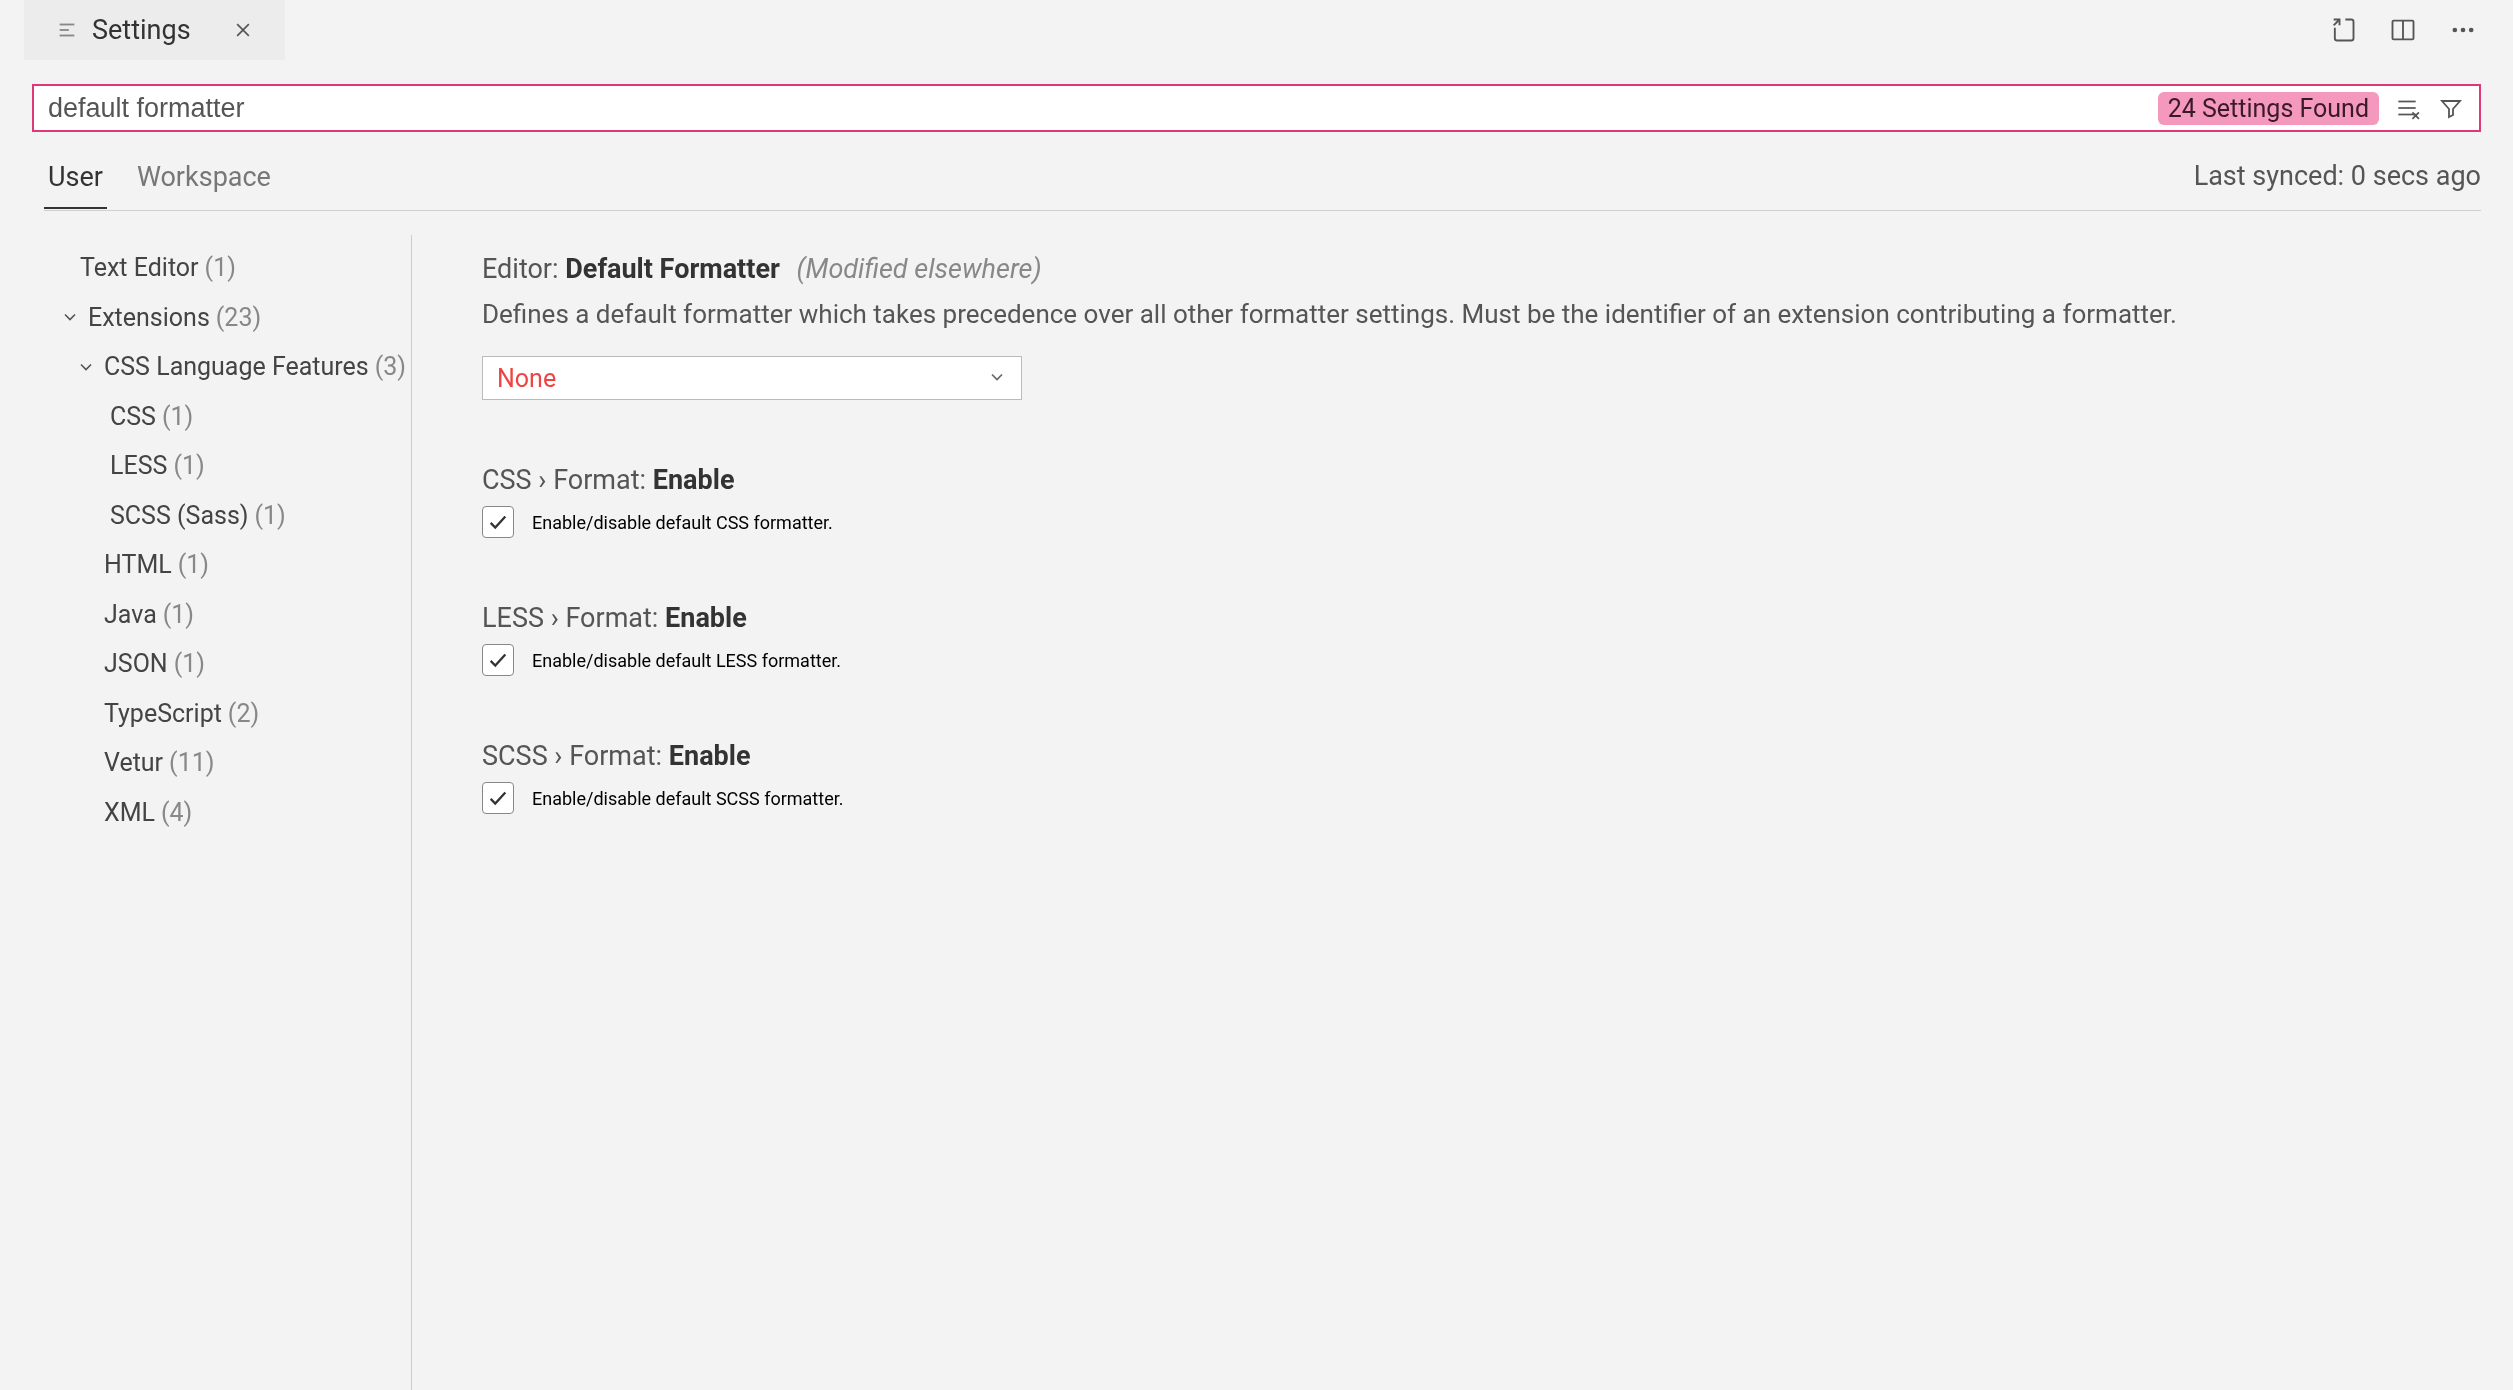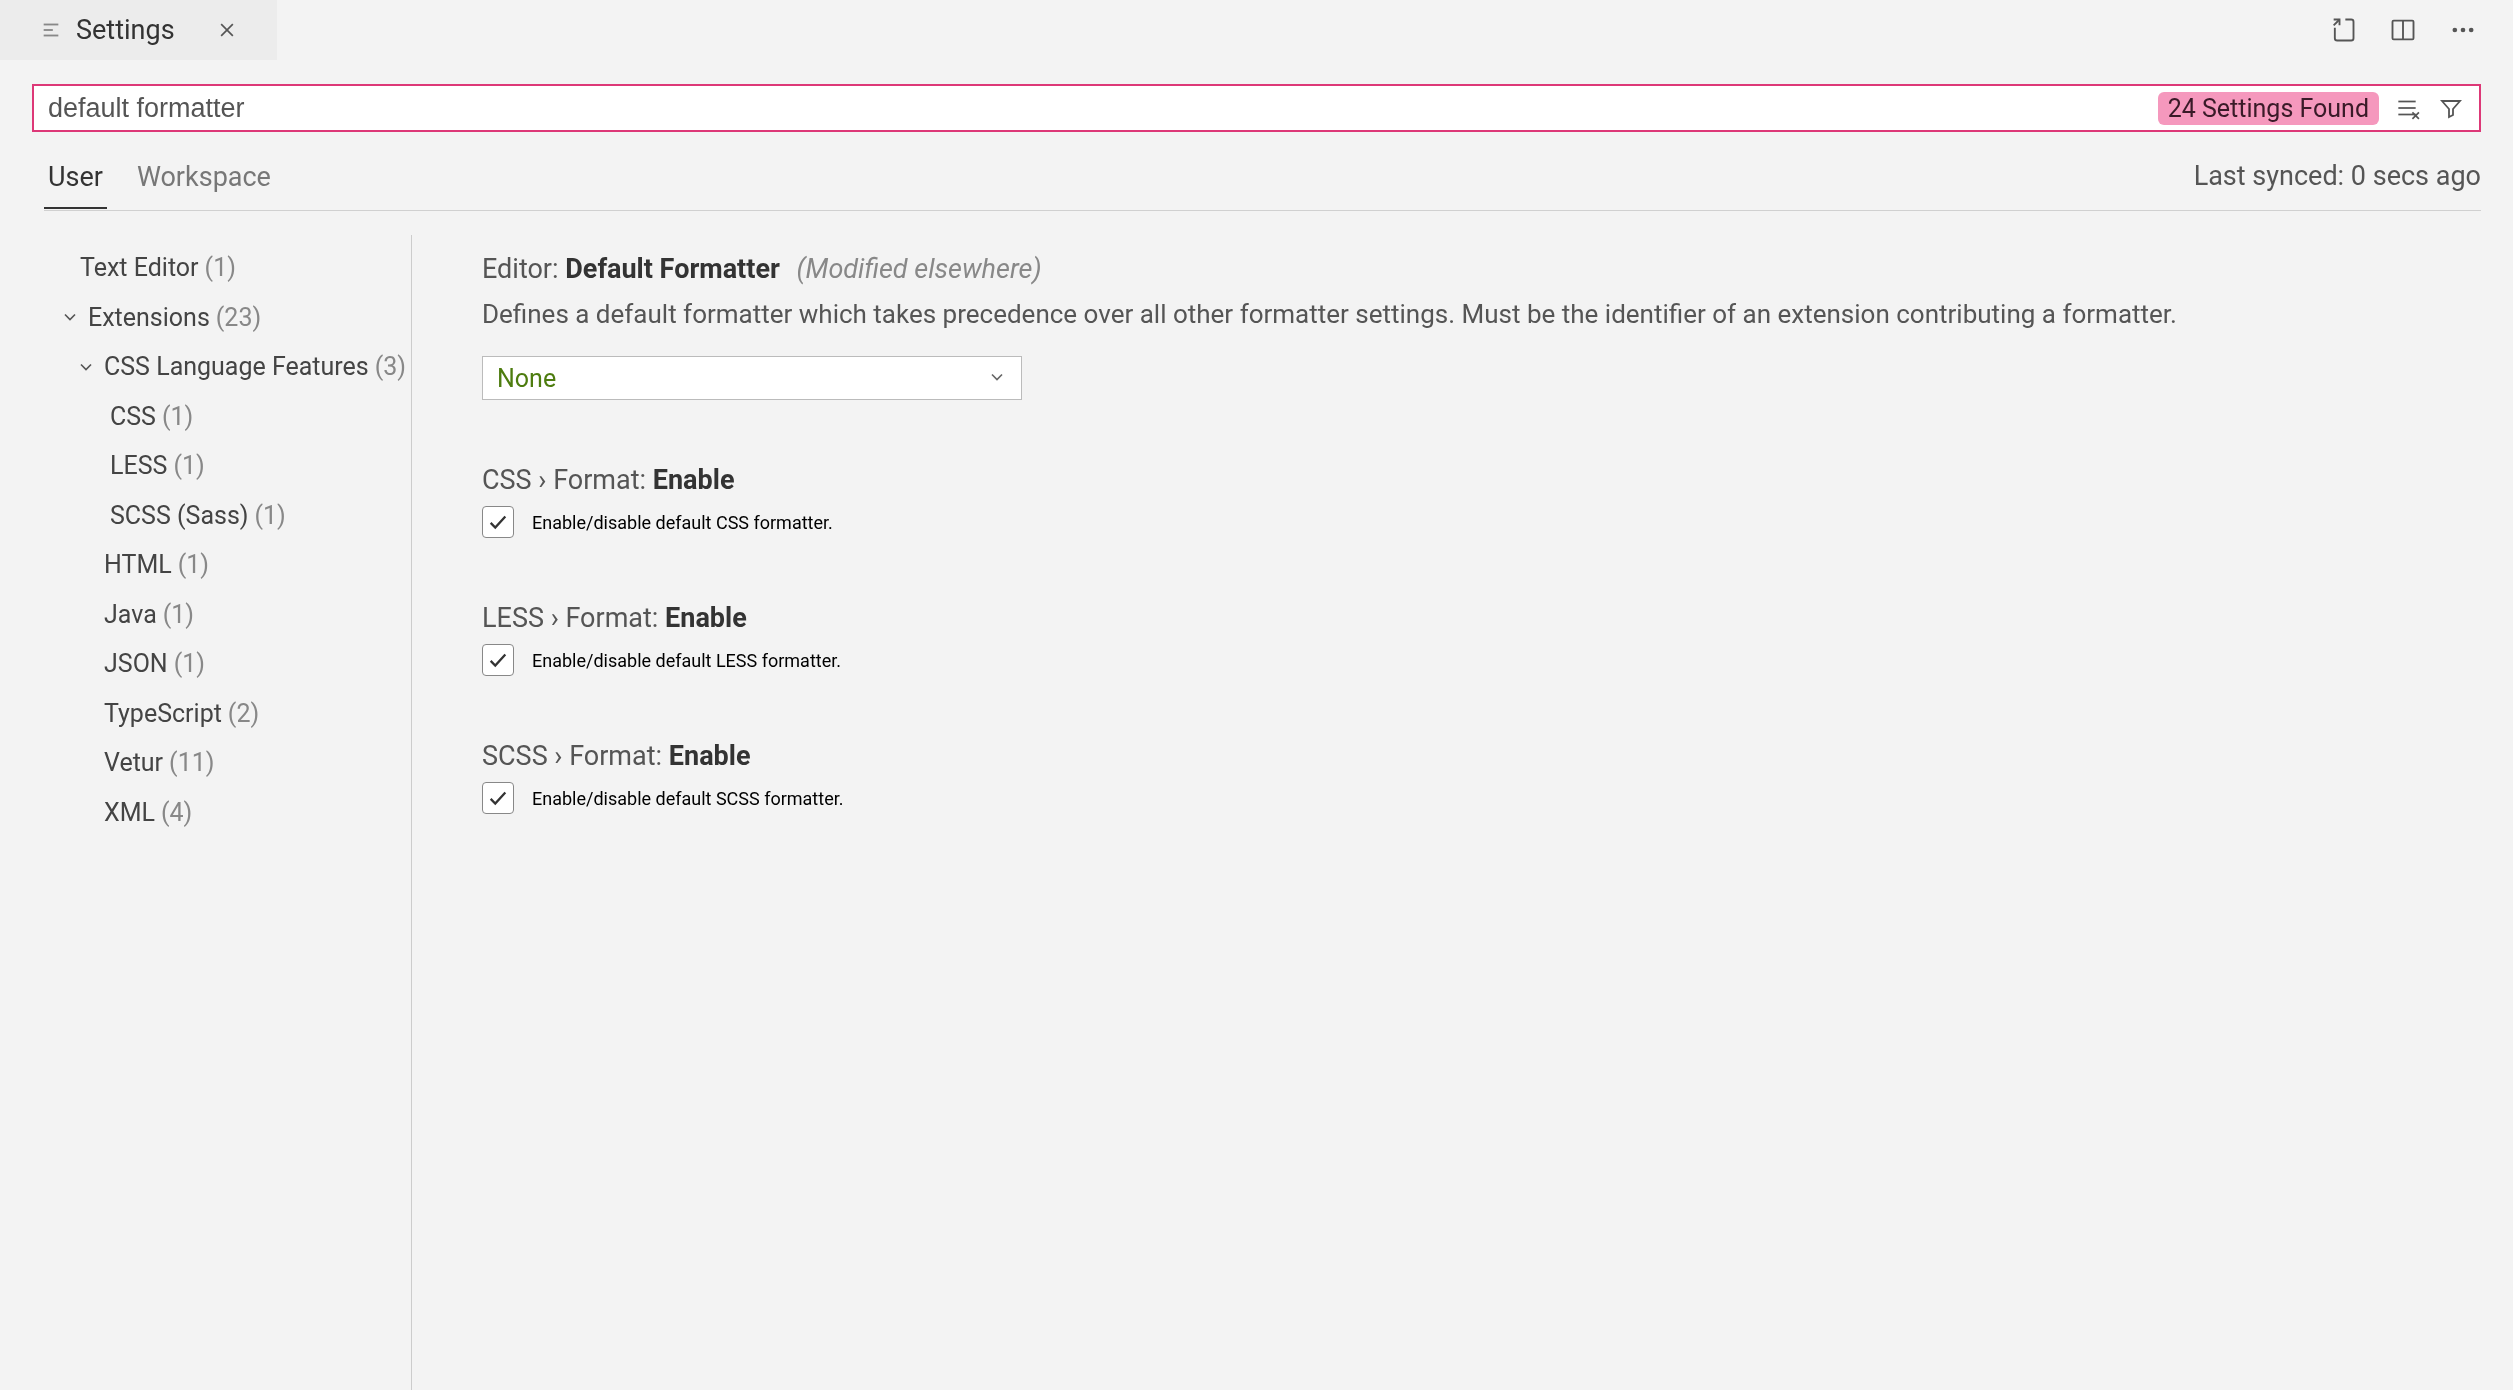--- a/index.html
+++ b/index.html
@@ -19,25 +19,26 @@
     align-items: center;
     height: 60px;
     background: #f3f3f3;
     justify-content: space-between;
   }
   .tab-bar-left { display: flex; align-items: center; height: 100%; }
   .tab {
     display: flex;
     align-items: center;
     gap: 14px;
-    padding: 0 40px;
+    padding: 0 32px;
     height: 100%;
     background: #ececec;
     color: #333;
     font-size: 27px;
+    margin-left: 24px;
   }
   .tab .hamburger-icon { color: #888; display:flex; align-items:center; }
   .tab .close-icon { color: #555; margin-left: 28px; cursor: pointer; display:flex; align-items:center;}
   .tab-bar-right { display: flex; align-items: center; gap: 20px; padding-right: 30px; color: #555; }
   .tab-bar-right .icon-btn { display:flex; align-items:center; justify-content:center; width:40px; height:40px; cursor:pointer; }
 
   
   .search-row {
     margin: 24px 32px 0 32px;
   }
@@ -138,21 +139,21 @@
   .select-box {
     display:flex;
     align-items:center;
     justify-content:space-between;
     width: 540px;
     height: 44px;
     border:1px solid #bbb;
     background:#fff;
     padding: 0 14px;
     font-size: 25px;
-    color:#4d7c0f;
+    color:#ef4444;
     cursor:pointer;
   }
   .select-box .chev { color:#666; }
 
   .checkbox-row { display:flex; align-items:center; gap:18px; }
   .checkbox {
     width:32px; height:32px;
     border:1px solid #888;
     border-radius:4px;
     background:#fff;

